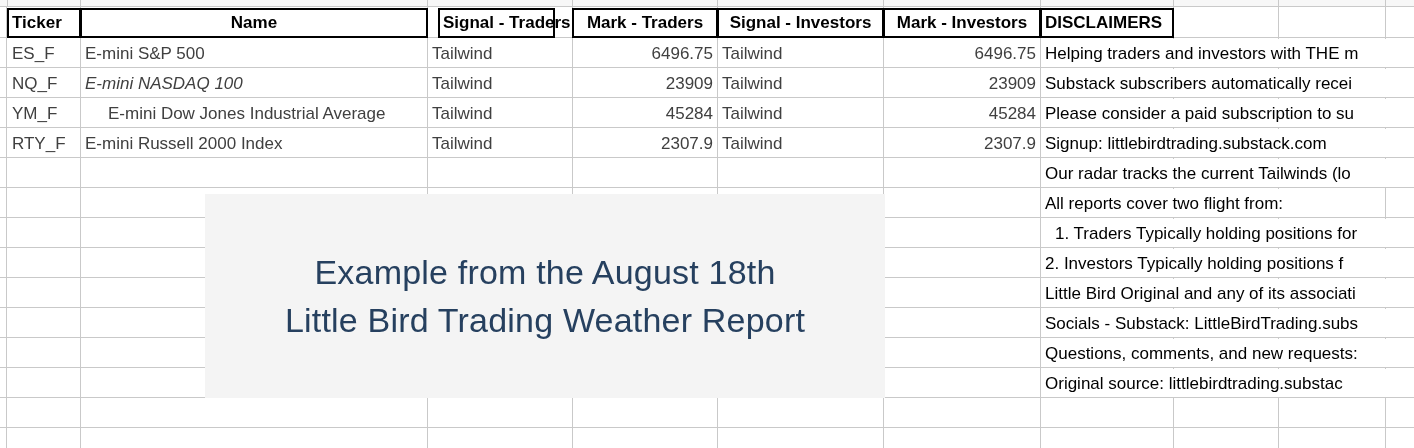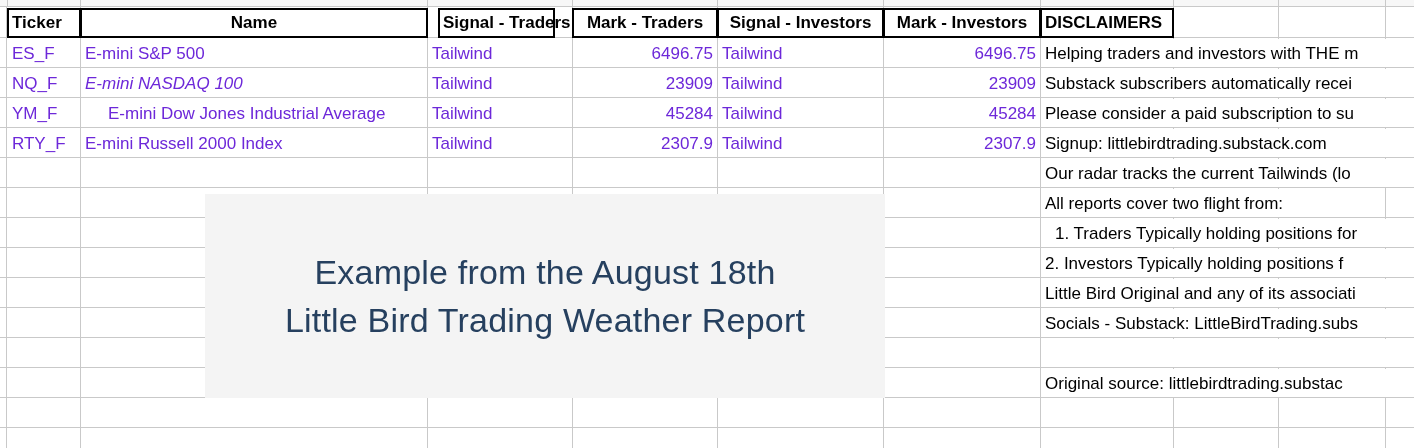--- a/index.html
+++ b/index.html
@@ -63,21 +63,21 @@
   .grid-line-v {
     position: absolute;
     width: 1px;
     background: #c9c9c9;
   }
 
   .cell {
     position: absolute;
     box-sizing: border-box;
     font-size: 17px;
-    color: #6d28d9;
+    color: #404040;
     line-height: 29px;
     white-space: nowrap;
     overflow: visible;
     padding: 0 4px;
   }
   .cell.num { text-align: right; }
 
   .hdr {
     position: absolute;
     box-sizing: border-box;
@@ -240,20 +240,21 @@
   <div class="disc-mask" style="left:1041px; top:249px; width:373px; height:28px;"></div>
   <div class="disc" style="left:1041px; top:249px; width:373px;">2. Investors Typically holding positions f</div>
 
   <div class="disc-mask" style="left:1041px; top:279px; width:373px; height:28px;"></div>
   <div class="disc" style="left:1041px; top:279px; width:373px;">Little Bird Original and any of its associati</div>
 
   <div class="disc-mask" style="left:1041px; top:309px; width:373px; height:28px;"></div>
   <div class="disc" style="left:1041px; top:309px; width:373px;">Socials - Substack: LittleBirdTrading.subs</div>
 
   <div class="disc-mask" style="left:1041px; top:339px; width:373px; height:28px;"></div>
+  <div class="disc" style="left:1041px; top:339px; width:373px;">Questions, comments, and new requests:</div>
 
   <div class="disc-mask" style="left:1041px; top:369px; width:373px; height:28px;"></div>
   <div class="disc" style="left:1041px; top:369px; width:373px;">Original source: littlebirdtrading.substac</div>
 
   <div id="caption-box">
     <div class="line">Example from the August 18th</div>
     <div class="line">Little Bird Trading Weather Report</div>
   </div>
 
 </div>

